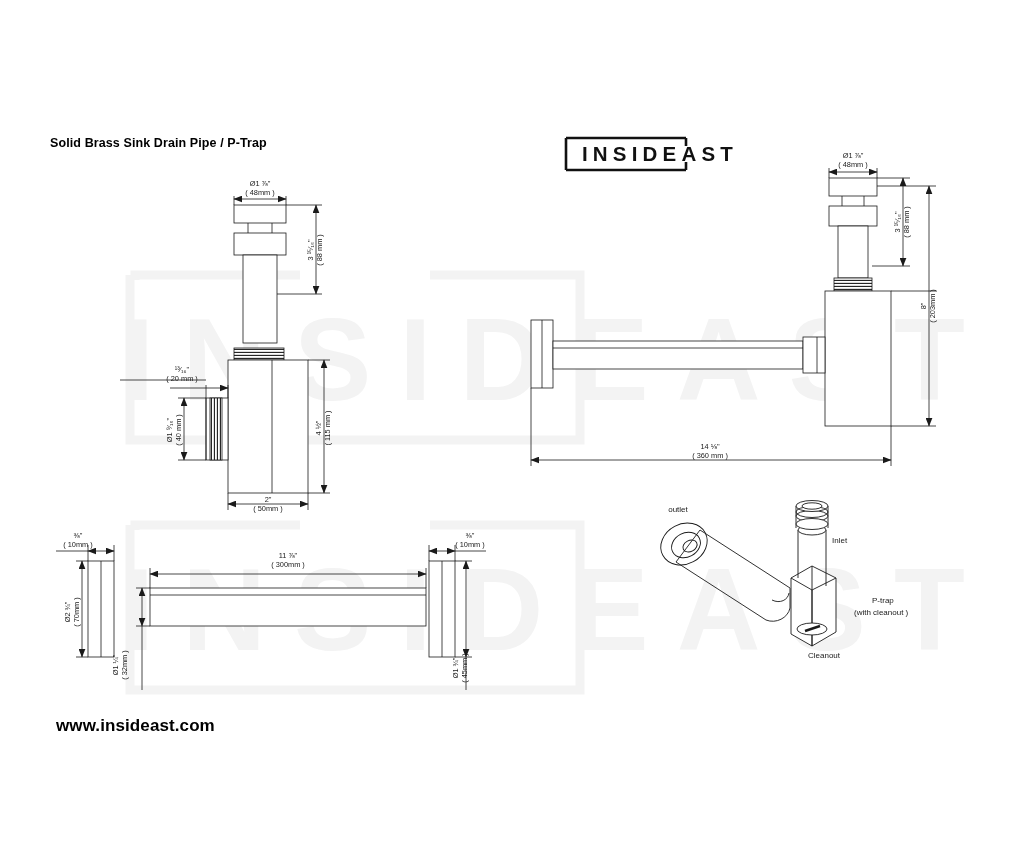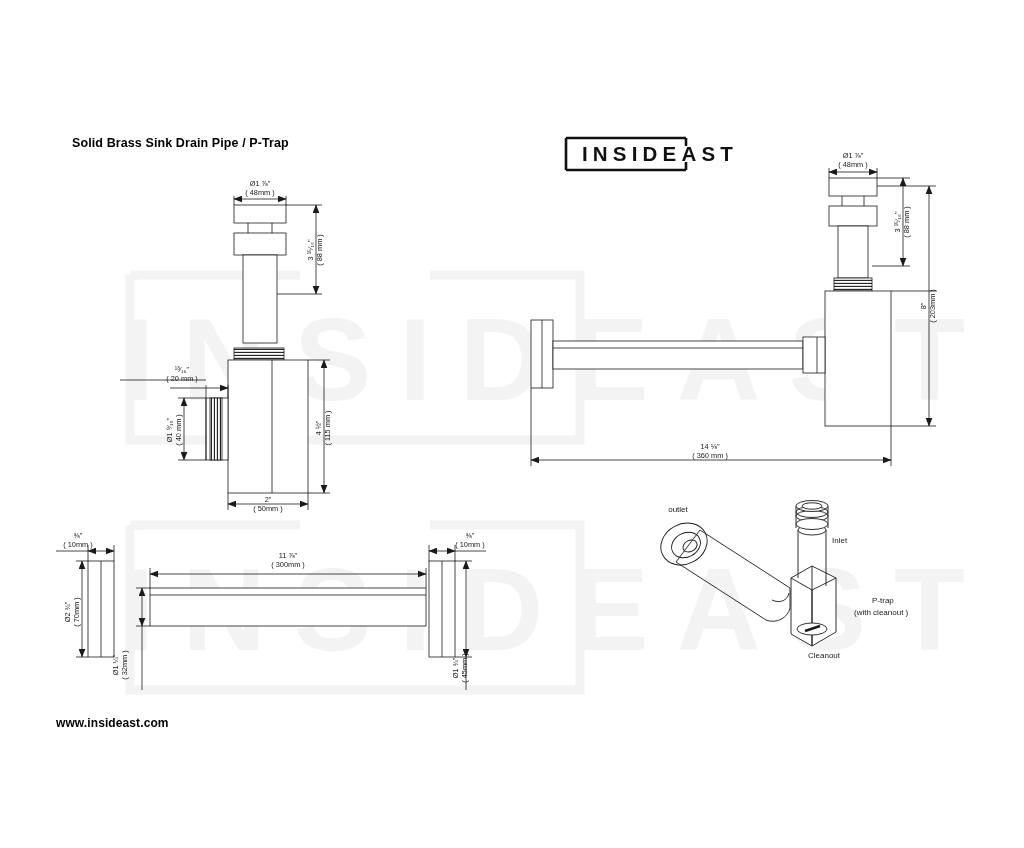--- a/index.html
+++ b/index.html
@@ -15,31 +15,31 @@
     overflow: hidden;
   }
   #sheet {
     position: absolute;
     left: 0; top: 0;
     width: 1024px; height: 848px;
     background: #ffffff;
   }
   .page-title {
     position: absolute;
-    left: 72px; top: 136px;
+    left: 50px; top: 136px;
     font-size: 12.5px;
     font-weight: bold;
     letter-spacing: 0.1px;
     white-space: nowrap;
     text-align: center;
   }
   .footer-url {
     position: absolute;
     left: 56px; top: 716px;
-    font-size: 12px;
+    font-size: 17px;
     font-weight: bold;
     letter-spacing: 0.1px;
     white-space: nowrap;
   }
   .logo {
     position: absolute;
     left: 558px; top: 126px;
     width: 200px; height: 56px;
   }
   .logo-text {

